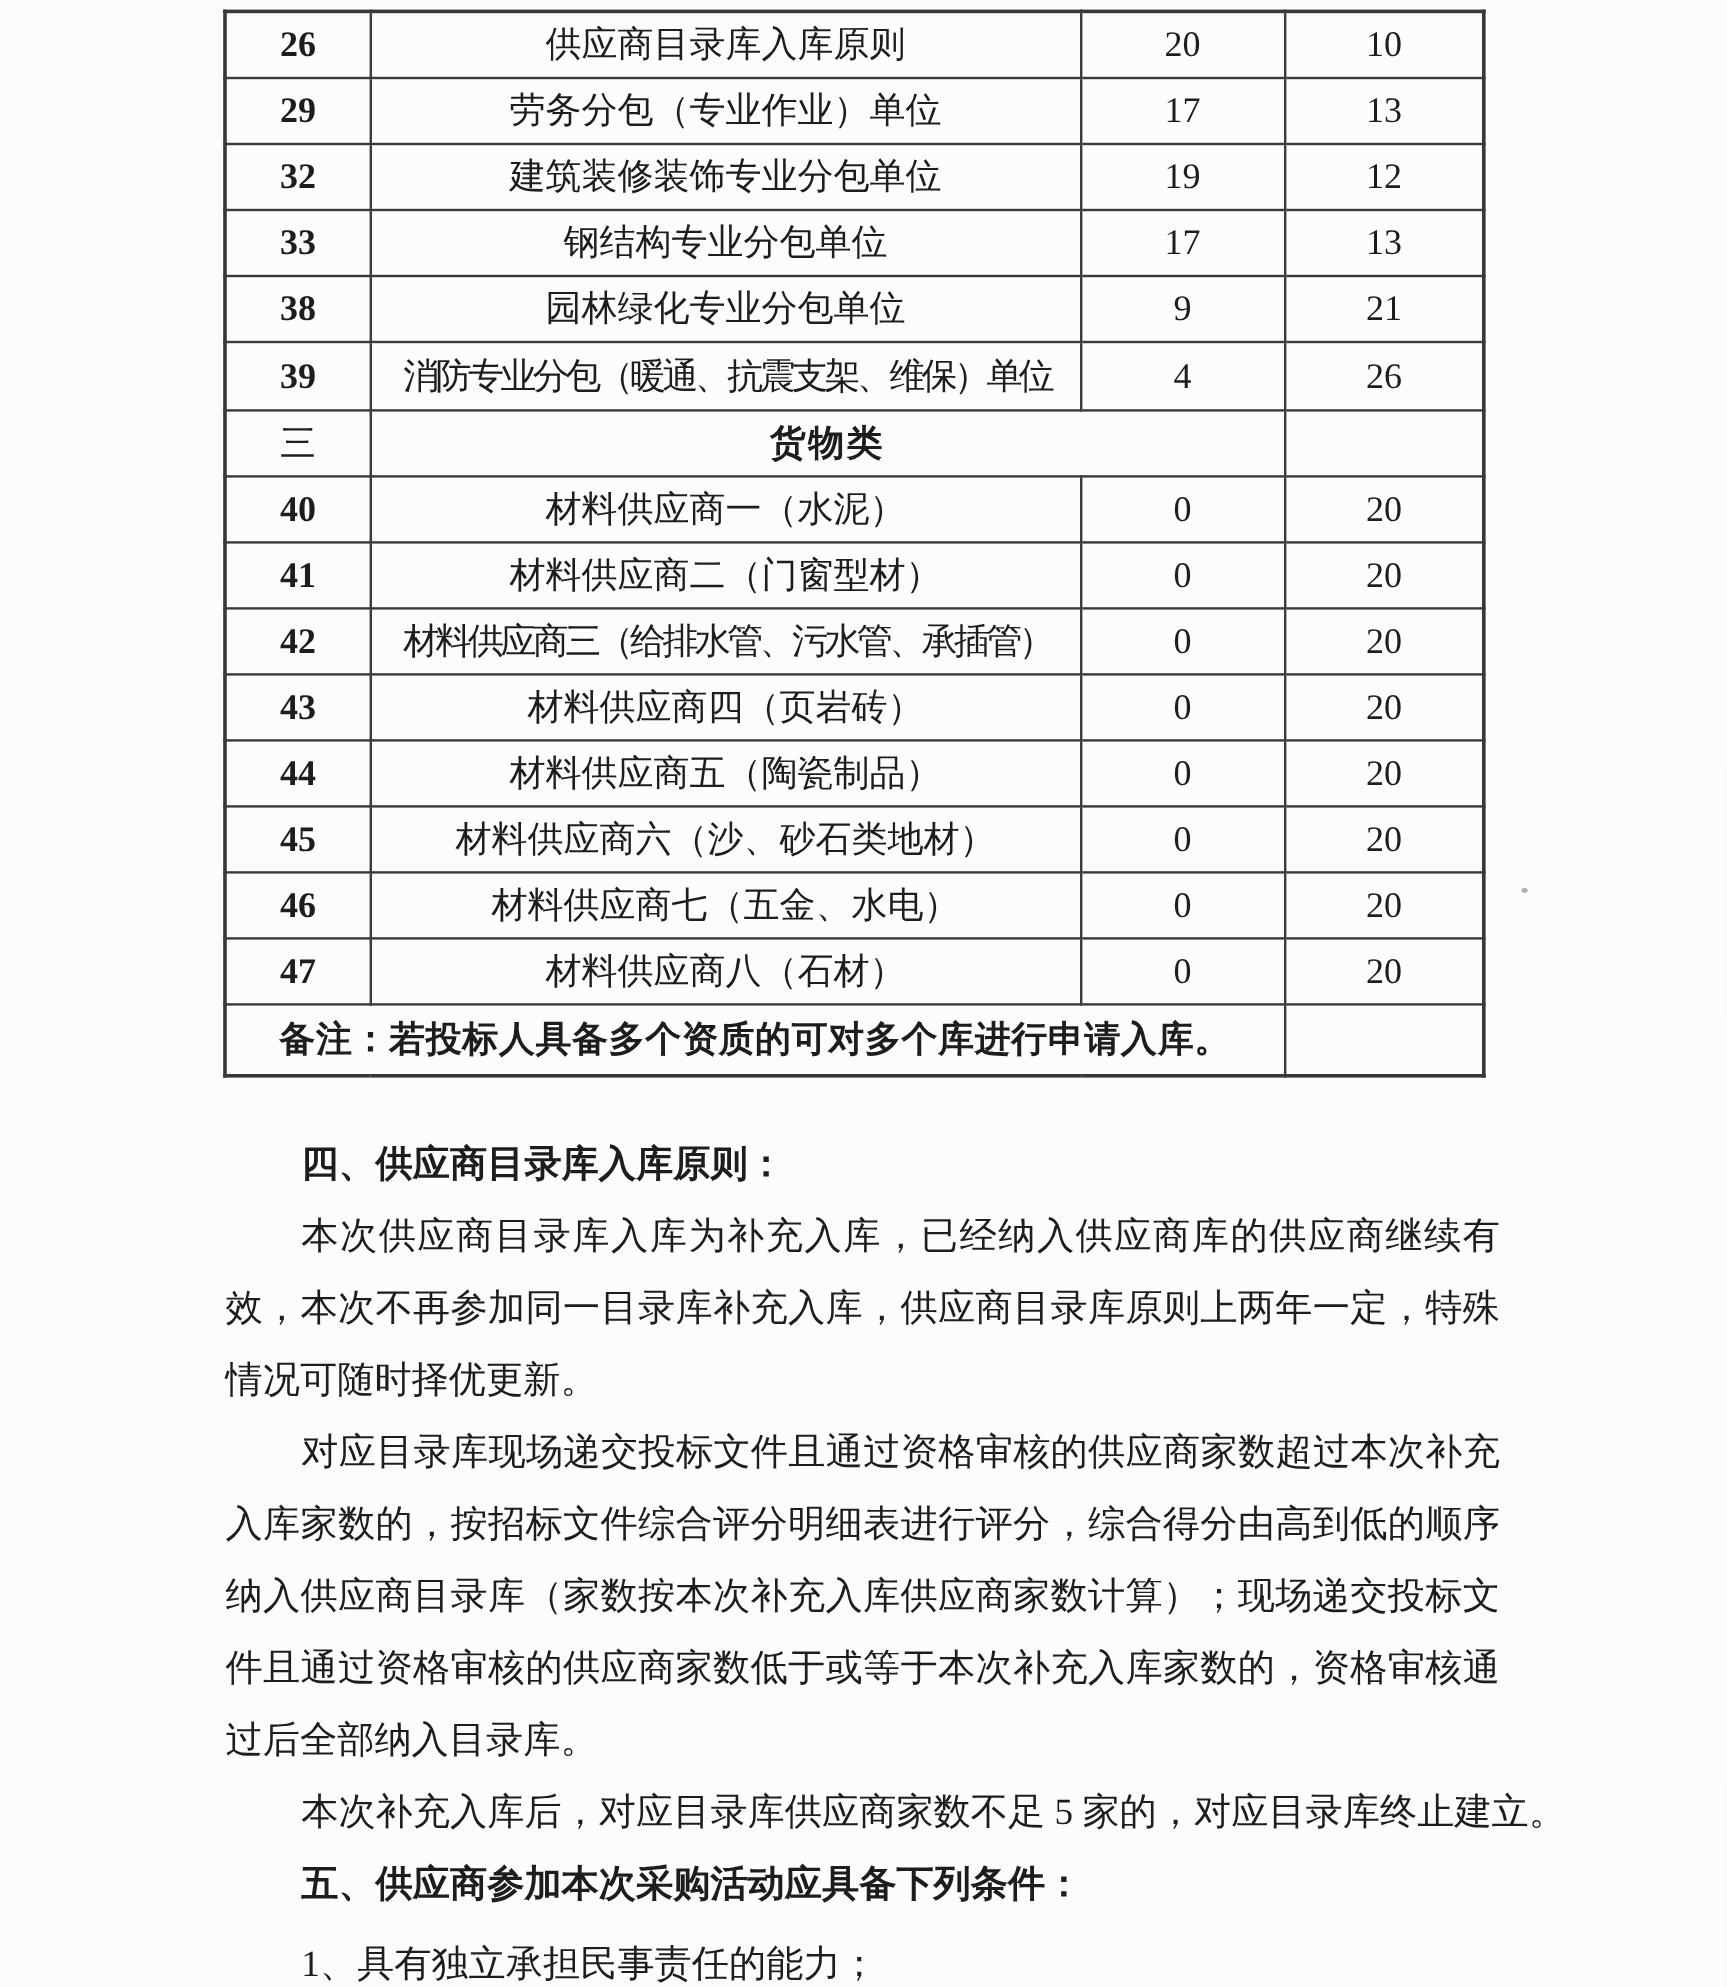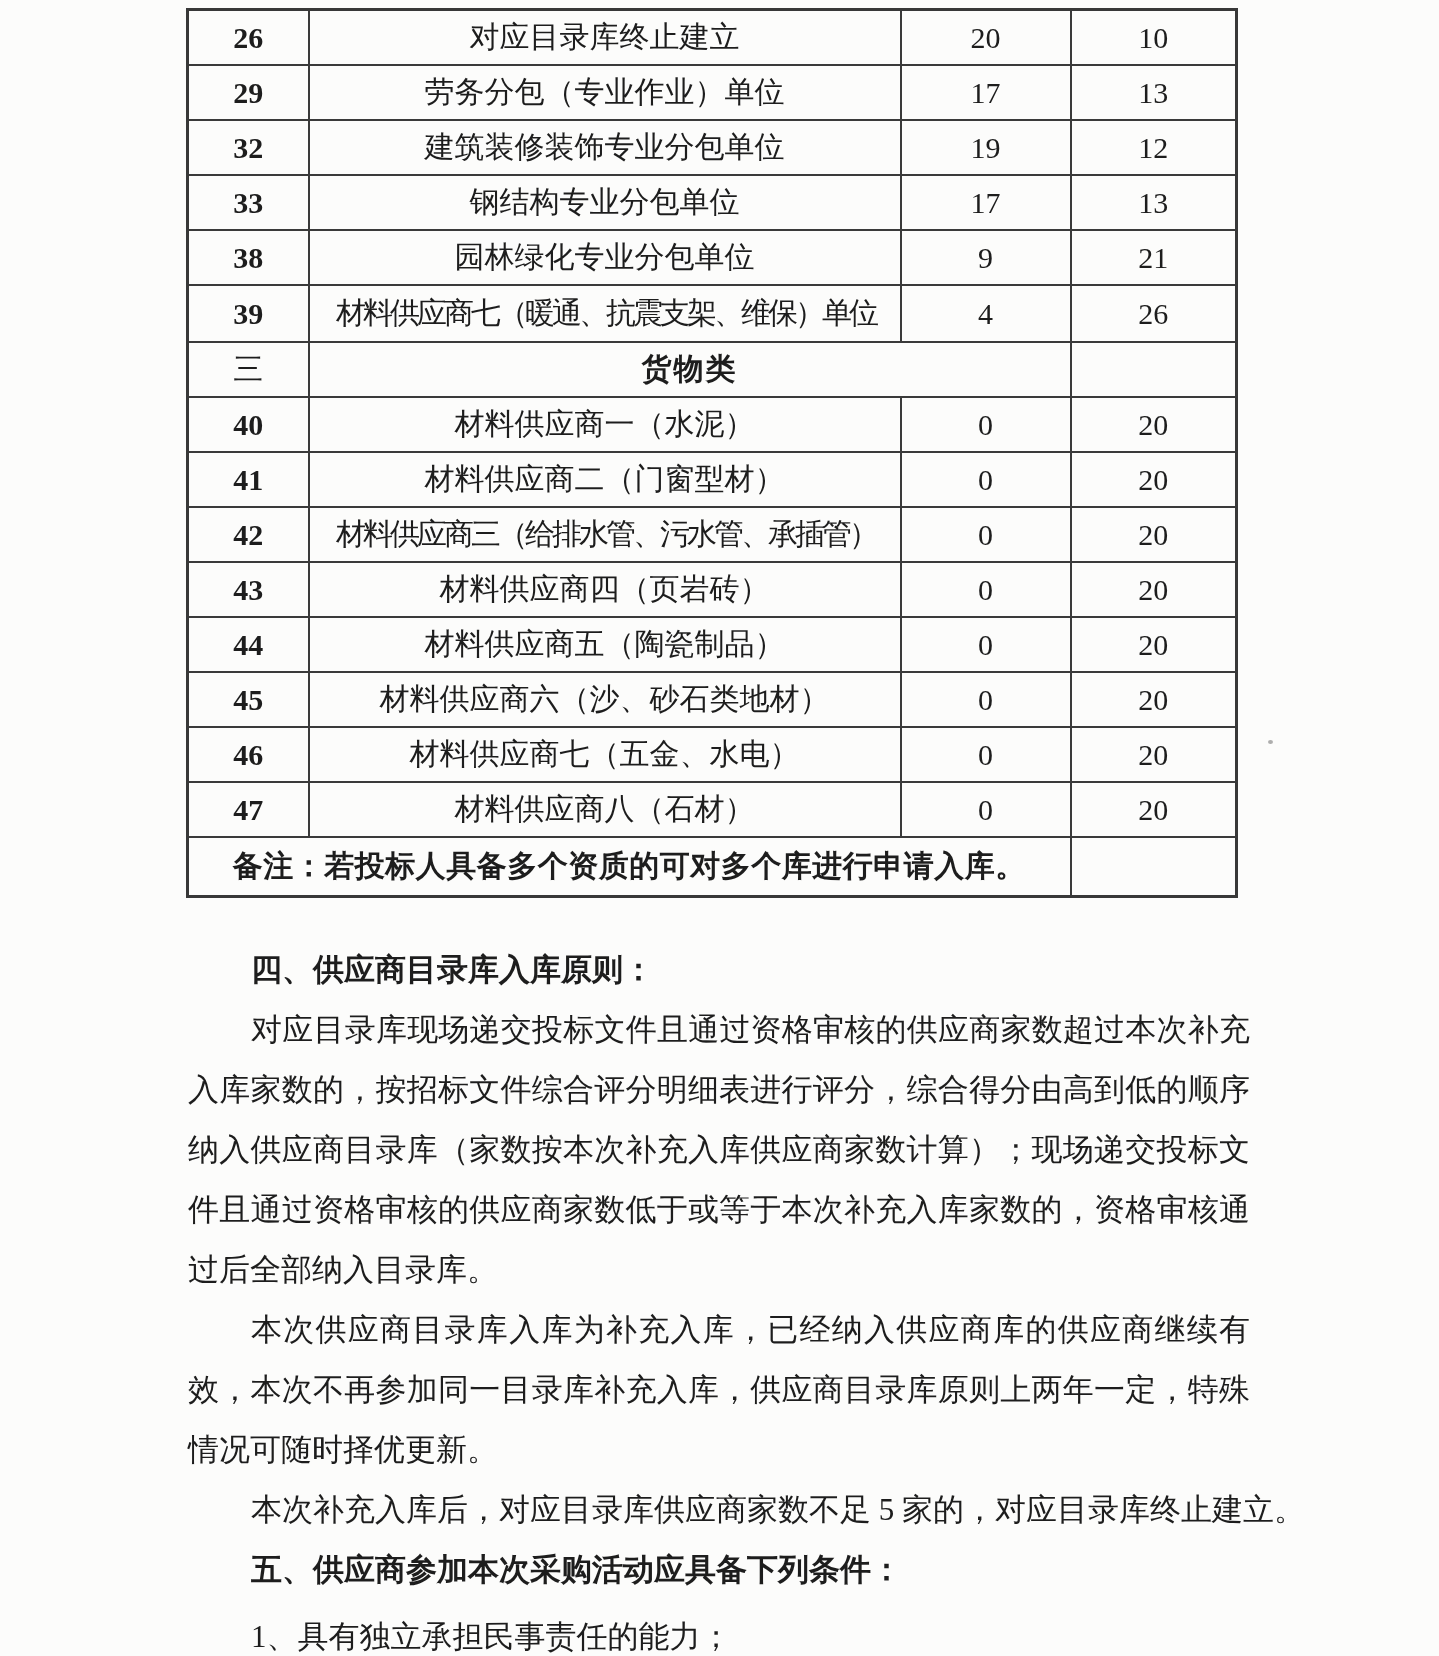--- a/index.html
+++ b/index.html
@@ -63,21 +63,21 @@
   <table class="catalog">
     <colgroup>
       <col style="width:121px">
         <col style="width:592px">
         <col style="width:170px">
         <col style="width:166px">
     </colgroup>
     <tbody>
       <tr>
         <td class="no">26</td>
-        <td class="name">对应目录库终止建立</td>
+        <td class="name">供应商目录库入库原则</td>
         <td>20</td>
         <td>10</td>
       </tr>
       <tr>
         <td class="no">29</td>
         <td class="name">劳务分包（专业作业）单位</td>
         <td>17</td>
         <td>13</td>
       </tr>
       <tr>
@@ -93,21 +93,21 @@
         <td>13</td>
       </tr>
       <tr>
         <td class="no">38</td>
         <td class="name">园林绿化专业分包单位</td>
         <td>9</td>
         <td>21</td>
       </tr>
       <tr class="row-39">
         <td class="no">39</td>
-        <td class="name tight">材料供应商七（暖通、抗震支架、维保）单位</td>
+        <td class="name tight">消防专业分包（暖通、抗震支架、维保）单位</td>
         <td>4</td>
         <td>26</td>
       </tr>
       <tr>
         <td class="no no-light">三</td>
         <td class="goods" colspan="2">货物类</td>
         <td></td>
       </tr>
       <tr>
         <td class="no">40</td>
@@ -159,22 +159,22 @@
       </tr>
       <tr class="remark-row">
         <td class="remark" colspan="3">备注：若投标人具备多个资质的可对多个库进行申请入库。</td>
         <td></td>
       </tr>
     </tbody>
   </table>
 
   <div class="textblock">
     <p class="hd">四、供应商目录库入库原则：</p>
+    <p>本次供应商目录库入库为补充入库，已经纳入供应商库的供应商继续有效，本次不再参加同一目录库补充入库，供应商目录库原则上两年一定，特殊情况可随时择优更新。</p>
     <p>对应目录库现场递交投标文件且通过资格审核的供应商家数超过本次补充入库家数的，按招标文件综合评分明细表进行评分，综合得分由高到低的顺序纳入供应商目录库（家数按本次补充入库供应商家数计算）；现场递交投标文件且通过资格审核的供应商家数低于或等于本次补充入库家数的，资格审核通过后全部纳入目录库。</p>
-    <p>本次供应商目录库入库为补充入库，已经纳入供应商库的供应商继续有效，本次不再参加同一目录库补充入库，供应商目录库原则上两年一定，特殊情况可随时择优更新。</p>
     <p class="one-line">本次补充入库后，对应目录库供应商家数不足 5 家的，对应目录库终止建立。</p>
     <p class="hd">五、供应商参加本次采购活动应具备下列条件：</p>
     <p class="item">1、具有独立承担民事责任的能力；</p>
   </div>
 
   <div class="speck"></div>
 
 </div>
 
 </body></html>

